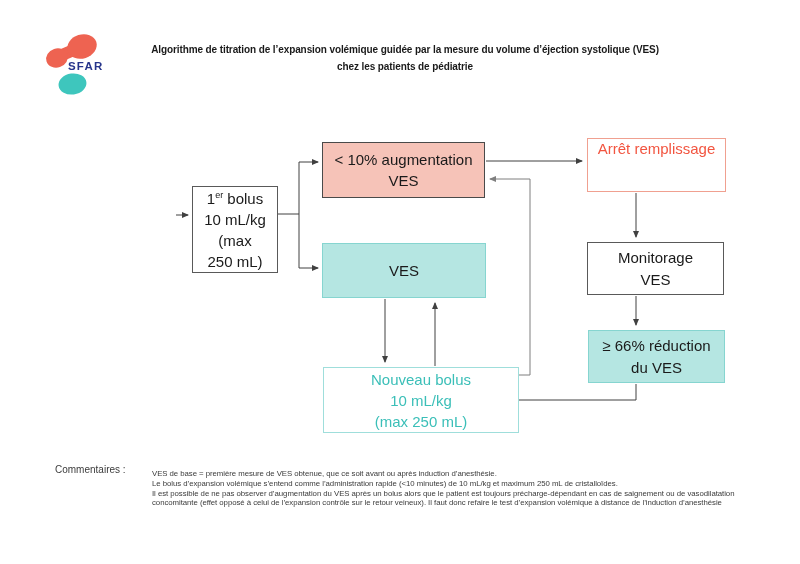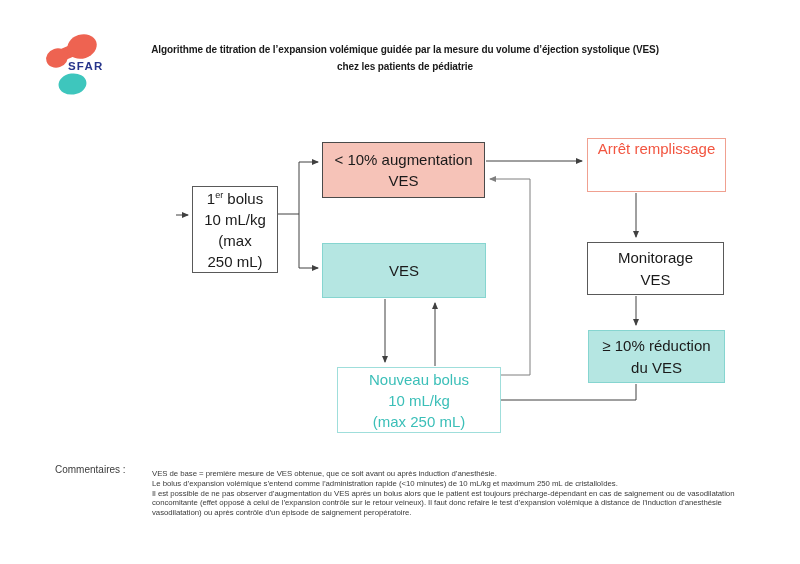--- a/index.html
+++ b/index.html
@@ -25,21 +25,21 @@
   .sup{font-size:9px;vertical-align:super;line-height:0;}
   #box-first-measure{left:68px;top:189px;width:107px;height:52px;line-height:23px;}
   #box-first-bolus{left:192px;top:186px;width:86px;height:87px;}
   #box-lt10{left:322px;top:142px;width:163px;height:56px;background:var(--salmon-fill);border-color:#4a4a4a;}
   #box-ge10{left:322px;top:243px;width:164px;height:55px;background:var(--teal-fill);border-color:var(--teal-border);}
   #box-arret{left:587px;top:138px;width:139px;height:54px;border-color:var(--salmon-border);
              color:var(--coral-text);justify-content:flex-start;padding-top:0;line-height:20px;}
   #box-monitorage{left:587px;top:242px;width:137px;height:53px;line-height:22px;justify-content:center;}
   #box-reduction{left:588px;top:330px;width:137px;height:53px;background:var(--teal-fill);
                  border-color:var(--teal-border);line-height:22px;}
-  #box-nouveau{left:323px;top:367px;width:164px;height:66px;border-color:#9fdedb;color:var(--teal-text);margin-left:14px;}
+  #box-nouveau{left:323px;top:367px;width:196px;height:66px;border-color:#9fdedb;color:var(--teal-text);}
 
   
   #arrows{position:absolute;left:0;top:0;width:800px;height:564px;z-index:1;pointer-events:none;}
   #arrows path{fill:none;stroke:var(--line-dark);stroke-width:1;}
   #arrows path.gray{stroke:var(--line-gray);}
 
   
   #comments-label{position:absolute;left:55px;top:464px;font-size:10px;color:#3b3b3b;}
   #comments{position:absolute;left:152px;top:469px;font-size:7.8px;line-height:9.8px;
             color:#3b3b3b;letter-spacing:-0.05px;}
@@ -107,32 +107,31 @@
   <div class="fbox" id="box-arret">
     <div>Arrêt remplissage</div>
   </div>
 
   <div class="fbox" id="box-monitorage">
     <div>Monitorage</div>
     <div>VES</div>
   </div>
 
   <div class="fbox" id="box-reduction">
-    <div>≥ 10% réduction</div>
+    <div>≥ 66% réduction</div>
     <div>du VES</div>
   </div>
 
   <div class="fbox" id="box-nouveau">
     <div>Nouveau bolus</div>
     <div>10 mL/kg</div>
     <div>(max 250 mL)</div>
   </div>
 
   <div id="comments-label">Commentaires :</div>
   <div id="comments">
     <div>VES de base = première mesure de VES obtenue, que ce soit avant ou après induction d’anesthésie.</div>
     <div>Le bolus d’expansion volémique s’entend comme l’administration rapide (&lt;10 minutes) de 10 mL/kg et maximum 250 mL de cristalloïdes.</div>
     <div>Il est possible de ne pas observer d’augmentation du VES après un bolus alors que le patient est toujours précharge-dépendant en cas de saignement ou de vasodilatation</div>
     <div>concomitante (effet opposé à celui de l’expansion contrôle sur le retour veineux).  Il faut donc refaire le test d’expansion volémique à distance de l’induction d’anesthésie</div>
-    <div>vasodilatation) ou après contrôle d’un épisode de saignement peropératoire.</div>
   </div>
 
 </div>
 
 </body></html>

